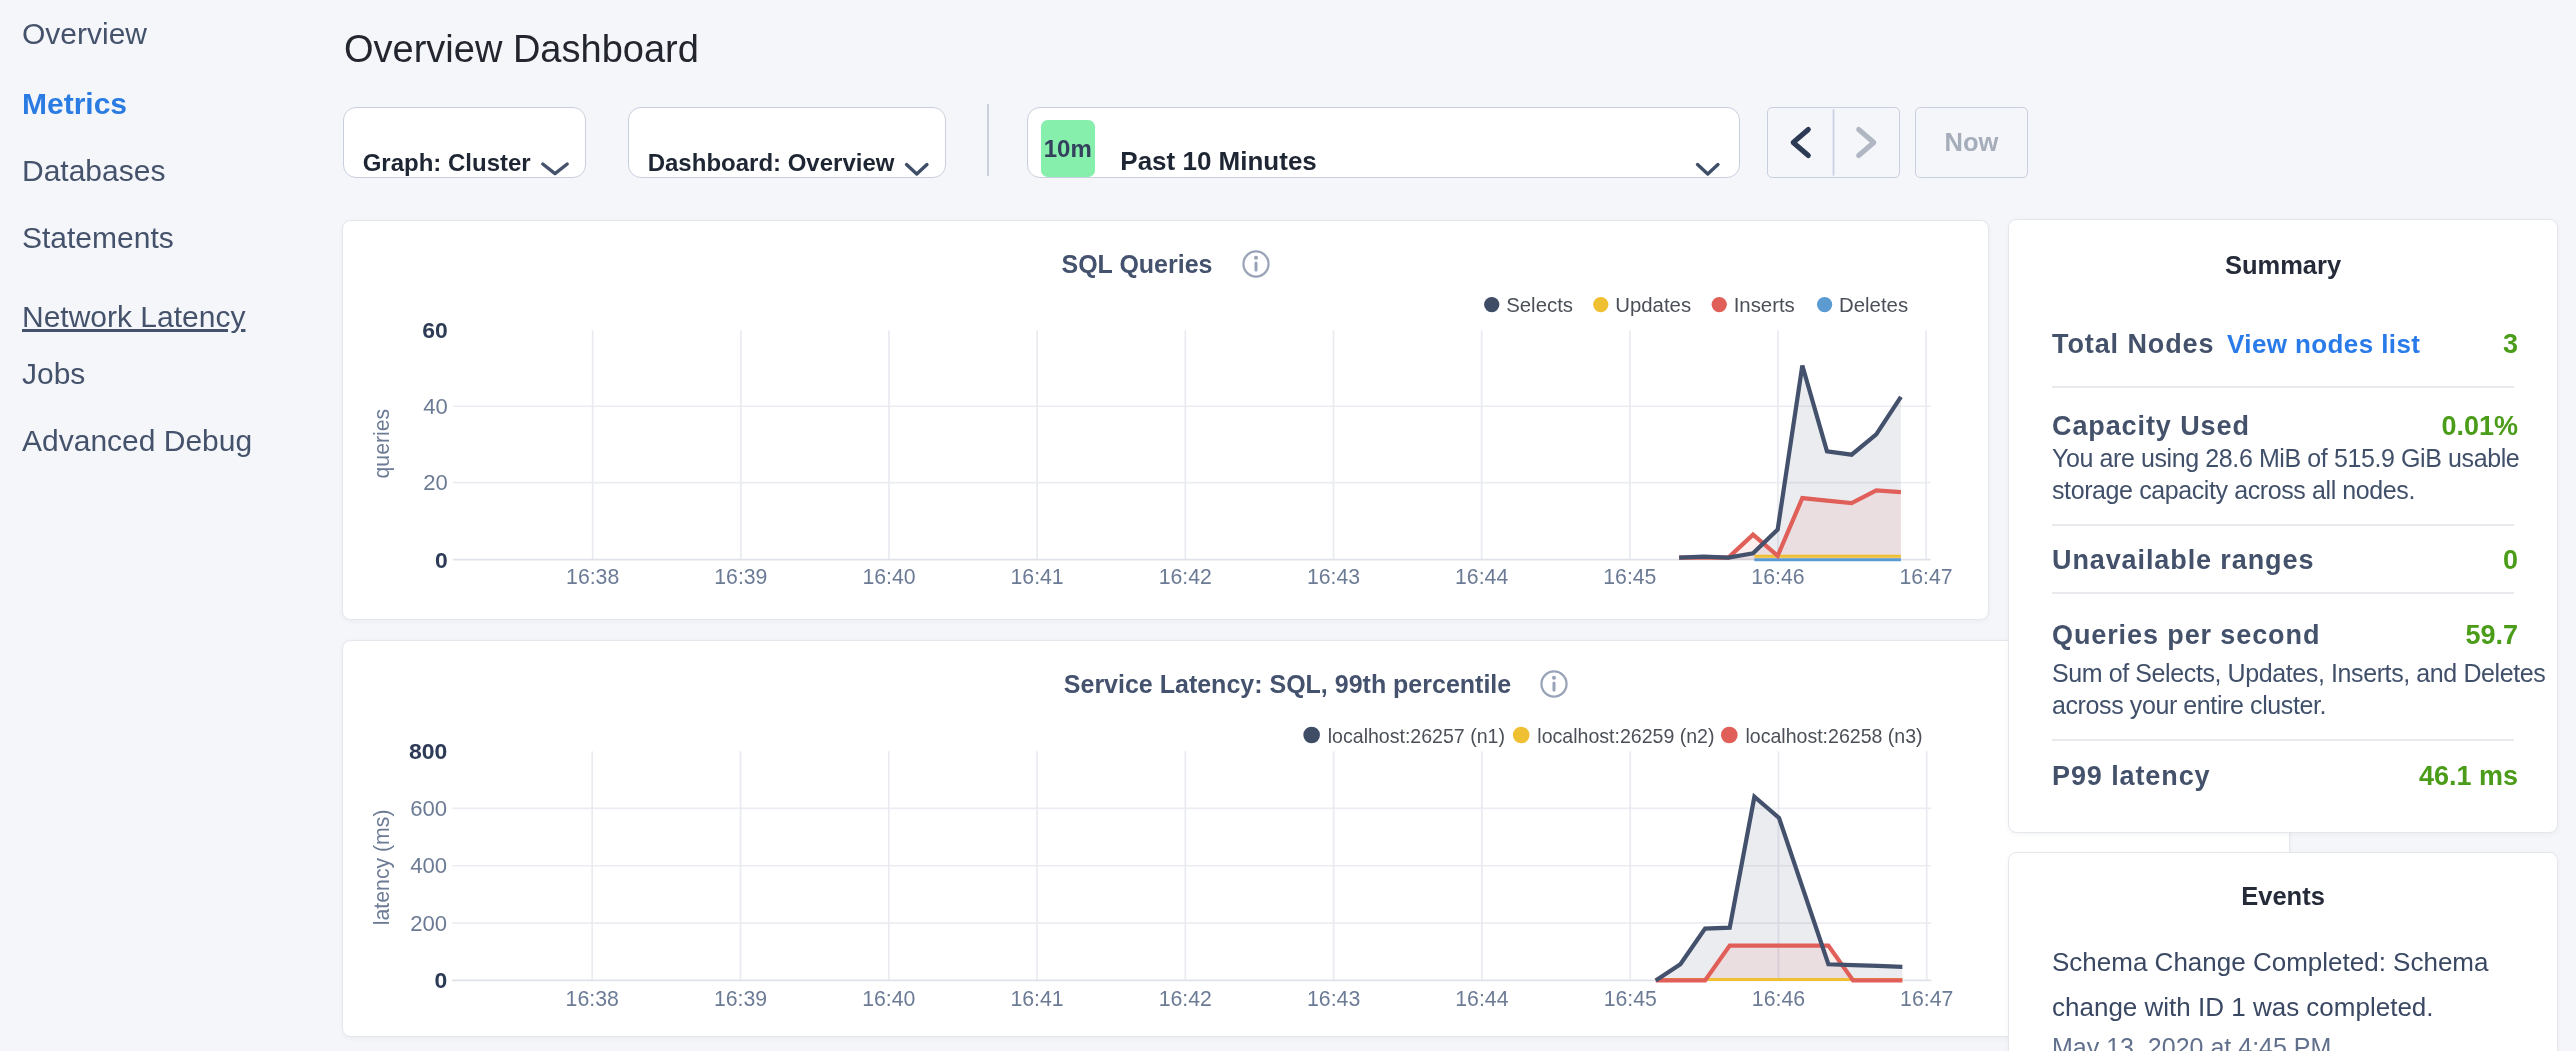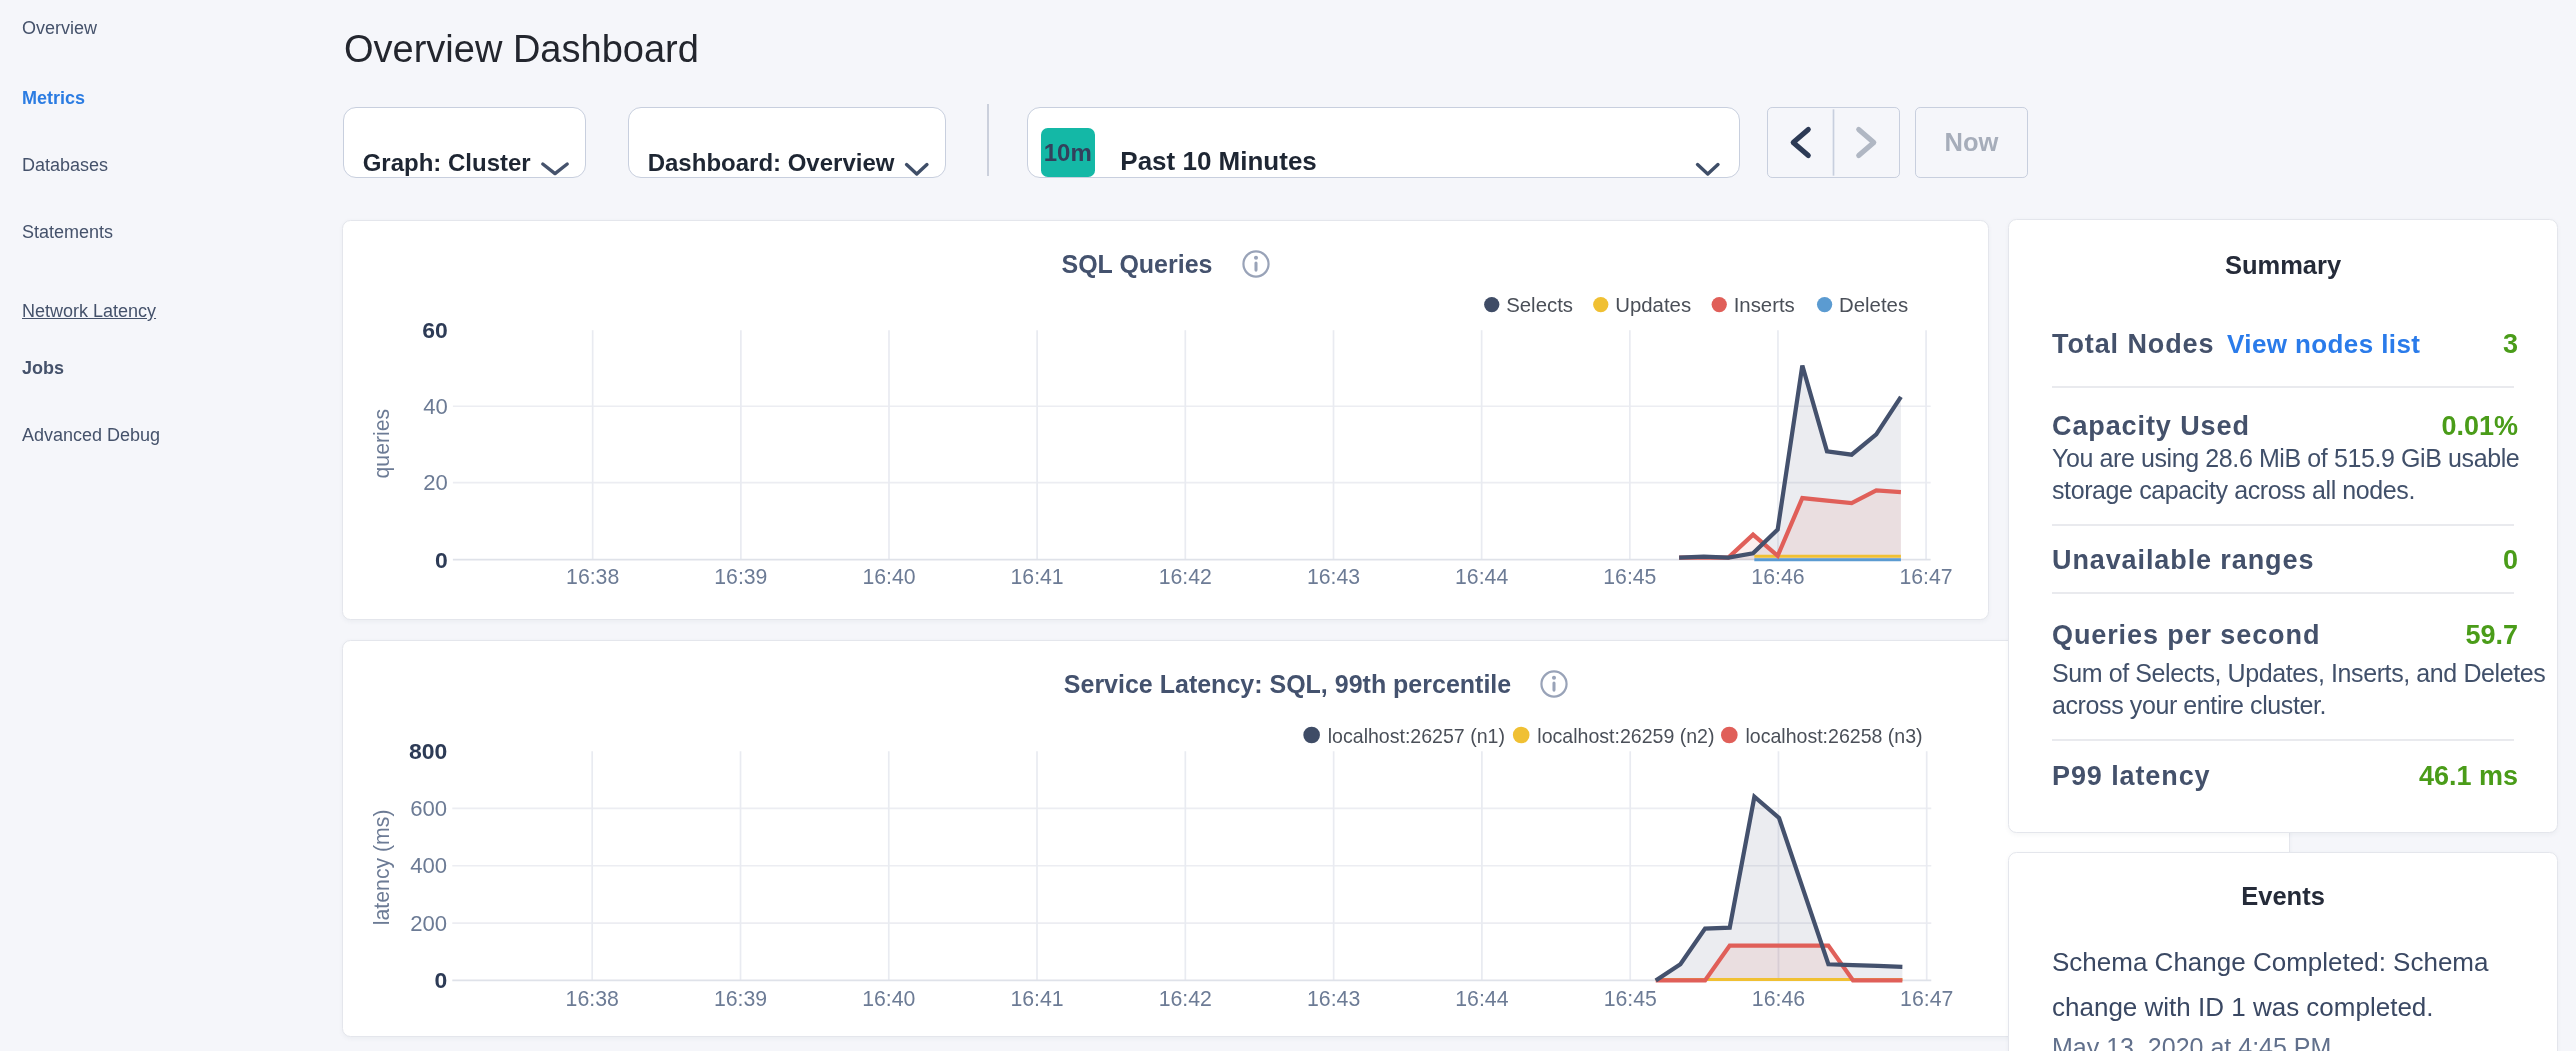--- a/index.html
+++ b/index.html
@@ -2,33 +2,33 @@
 <html style="font-size:13.6px"><head>
 <meta charset="utf-8">
 <style>
 * { margin:0; padding:0; box-sizing:border-box; }
 html,body { width:2576px; height:1051px; overflow:hidden; }
 body { background:#f5f6fa; font-family:"Liberation Sans", sans-serif; }
 .page { position:relative; width:2576px; height:1051px; }
 .abs { position:absolute; }
 
 
-.nav { position:absolute; left:22px; font-size:18px; line-height:1; color:#45526b; }
+.nav { position:absolute; left:22px; font-size:30px; line-height:1; color:#45526b; }
 .nav.active { color:#2b7ce2; font-weight:700; }
 
 
 .h1 { position:absolute; left:344px; top:30px; font-size:38px; line-height:1; color:#23262e; font-weight:400; }
 
 
 .ctl { position:absolute; top:107px; height:71px; background:#fff; border:1.7px solid #c8cfde; border-radius:13px; display:flex; align-items:flex-end; }
 .ctl .lbl { font-weight:700; font-size:25px; color:#1e2633; white-space:nowrap; }
 .chev { display:block; }
 .vdiv { position:absolute; left:987px; top:104px; width:1.7px; height:72px; background:#cbd0dc; }
 .ghostbtn { position:absolute; top:107px; height:71px; background:transparent; border:1.7px solid #c8cfde; border-radius:5.1px; display:flex; align-items:center; justify-content:center; }
-.badge { background:#14b8a6; border-radius:6.8px; width:54px; height:49px; display:flex; align-items:center; justify-content:center; font-size:24px; font-weight:700; color:#33415c; }
+.badge { background:#86efac; border-radius:6.8px; width:54px; height:57px; display:flex; align-items:center; justify-content:center; font-size:24px; font-weight:700; color:#33415c; }
 
 
 .card { position:absolute; background:#fff; border:1.7px solid #e4e6ec; border-radius:8.5px; box-shadow:0 1.7px 4.3px rgba(60,70,100,0.05); }
 .cht-title { position:absolute; left:0; width:100%; display:flex; align-items:center; justify-content:center; gap:29px; }
 .cht-title span { font-size:25px; font-weight:700; color:#44526e; line-height:1; }
 
 
 .srow-label { position:absolute; font-size:27px; font-weight:700; color:#44516b; letter-spacing:0.9px; line-height:1; }
 .srow-val { position:absolute; right:39px; font-size:27px; font-weight:700; color:#4a9c19; line-height:1; text-align:right; }
 .spara { position:absolute; left:43px; width:509px; font-size:25px; letter-spacing:-0.4px; line-height:32px; color:#41506a; }
@@ -38,21 +38,21 @@
 </style>
 </head>
 <body>
 <div class="page">
 
   <div class="nav" style="top:18.7px;">Overview</div>
   <div class="nav active" style="top:89px;">Metrics</div>
   <div class="nav" style="top:156px;">Databases</div>
   <div class="nav" style="top:223px;">Statements</div>
   <div class="nav" style="top:302px;text-decoration:underline;">Network Latency</div>
-  <div class="nav" style="top:359px;font-weight:bold;">Jobs</div>
+  <div class="nav" style="top:359px;">Jobs</div>
   <div class="nav" style="top:426px;">Advanced Debug</div>
 
   <div class="h1">Overview Dashboard</div>
 
   <div class="ctl" style="left:343px; width:243px; justify-content:space-between; padding:0 15.3px 0 18.7px;">
     <span class="lbl" style="font-size:24px;">Graph: Cluster</span>
     <svg class="chev" width="30" height="16" viewBox="0 0 35 19">
         <polyline points="3,3.5 17.5,15 32,3.5" fill="none" stroke="#46536d" stroke-width="4" stroke-linecap="round" stroke-linejoin="round"></polyline>
       </svg>
   </div>

